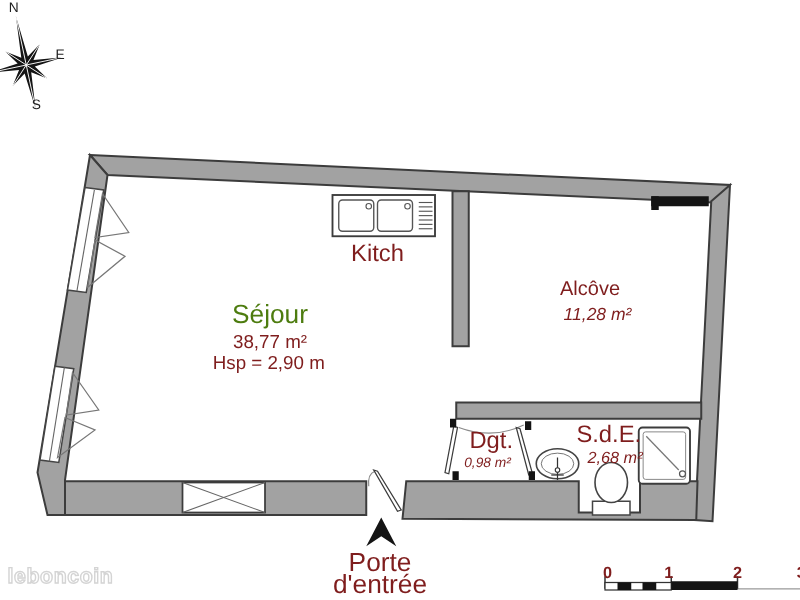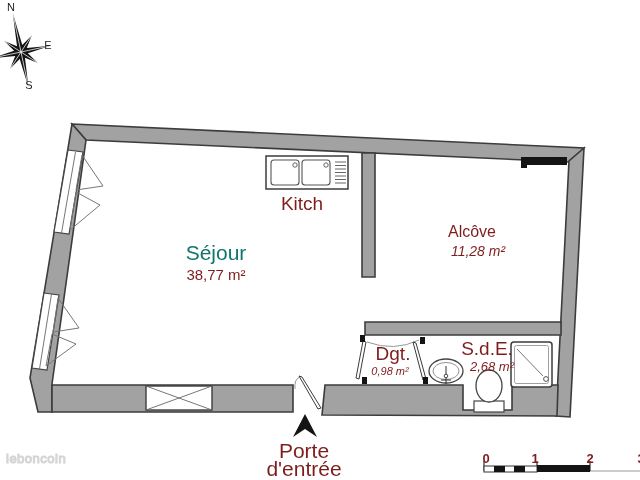--- a/index.html
+++ b/index.html
@@ -7,28 +7,28 @@
     position:relative;width:640px;height:480px;background:#ffffff;
     overflow:hidden;font-family:"Liberation Sans",sans-serif;
   }
   #plan-svg{position:absolute;left:0;top:0;}
   .lbl{
     position:absolute;transform:translate(-50%,-50%);
     white-space:nowrap;color:#7f1d1d;line-height:1;
   }
   .room-title{font-size:19px;}
   .room-area{font-size:14px;font-style:italic;}
-  .sejour-name{font-size:21px;color:#0f766e;}
+  .sejour-name{font-size:21px;color:#4d7c0f;}
   .sejour-sub{font-size:15px;}
   .compass-letter{font-size:11px;color:#222;}
   .entrance-lbl{font-size:21px;}
   .scale-num{font-size:13px;font-weight:bold;}
   .watermark{
     position:absolute;left:6px;top:451px;transform:none;
-    font-size:13px;font-weight:normal;letter-spacing:.5px;
+    font-size:17px;font-weight:bold;letter-spacing:.5px;
     color:#ffffff;-webkit-text-stroke:1.1px #d4d4d4;
   }
 </style>
 </head>
 <body>
 
 <div id="stage">
 
   <svg id="plan-svg" width="640" height="480" viewBox="0 0 640 480">
 
@@ -145,20 +145,21 @@
       <rect x="537" y="465" width="53" height="7" fill="#141414"></rect>
     </g>
   </svg>
 
   <div class="lbl compass-letter" style="left:11px;top:7px">N</div>
   <div class="lbl compass-letter" style="left:48px;top:45px">E</div>
   <div class="lbl compass-letter" style="left:29px;top:85px">S</div>
 
   <div class="lbl sejour-name" style="left:216px;top:252px">Séjour</div>
   <div class="lbl sejour-sub" style="left:216px;top:274px">38,77 m²</div>
+  <div class="lbl sejour-sub" style="left:215px;top:291px">Hsp = 2,90 m</div>
 
   <div class="lbl room-title" style="left:302px;top:203px">Kitch</div>
 
   <div class="lbl room-title" style="left:472px;top:232px;font-size:16px">Alcôve</div>
   <div class="lbl room-area" style="left:478px;top:251px">11,28 m²</div>
 
   <div class="lbl room-title" style="left:393px;top:353px">Dgt.</div>
   <div class="lbl room-area" style="left:390px;top:371px;font-size:11px">0,98 m²</div>
 
   <div class="lbl room-title" style="left:487px;top:348px">S.d.E.</div>

